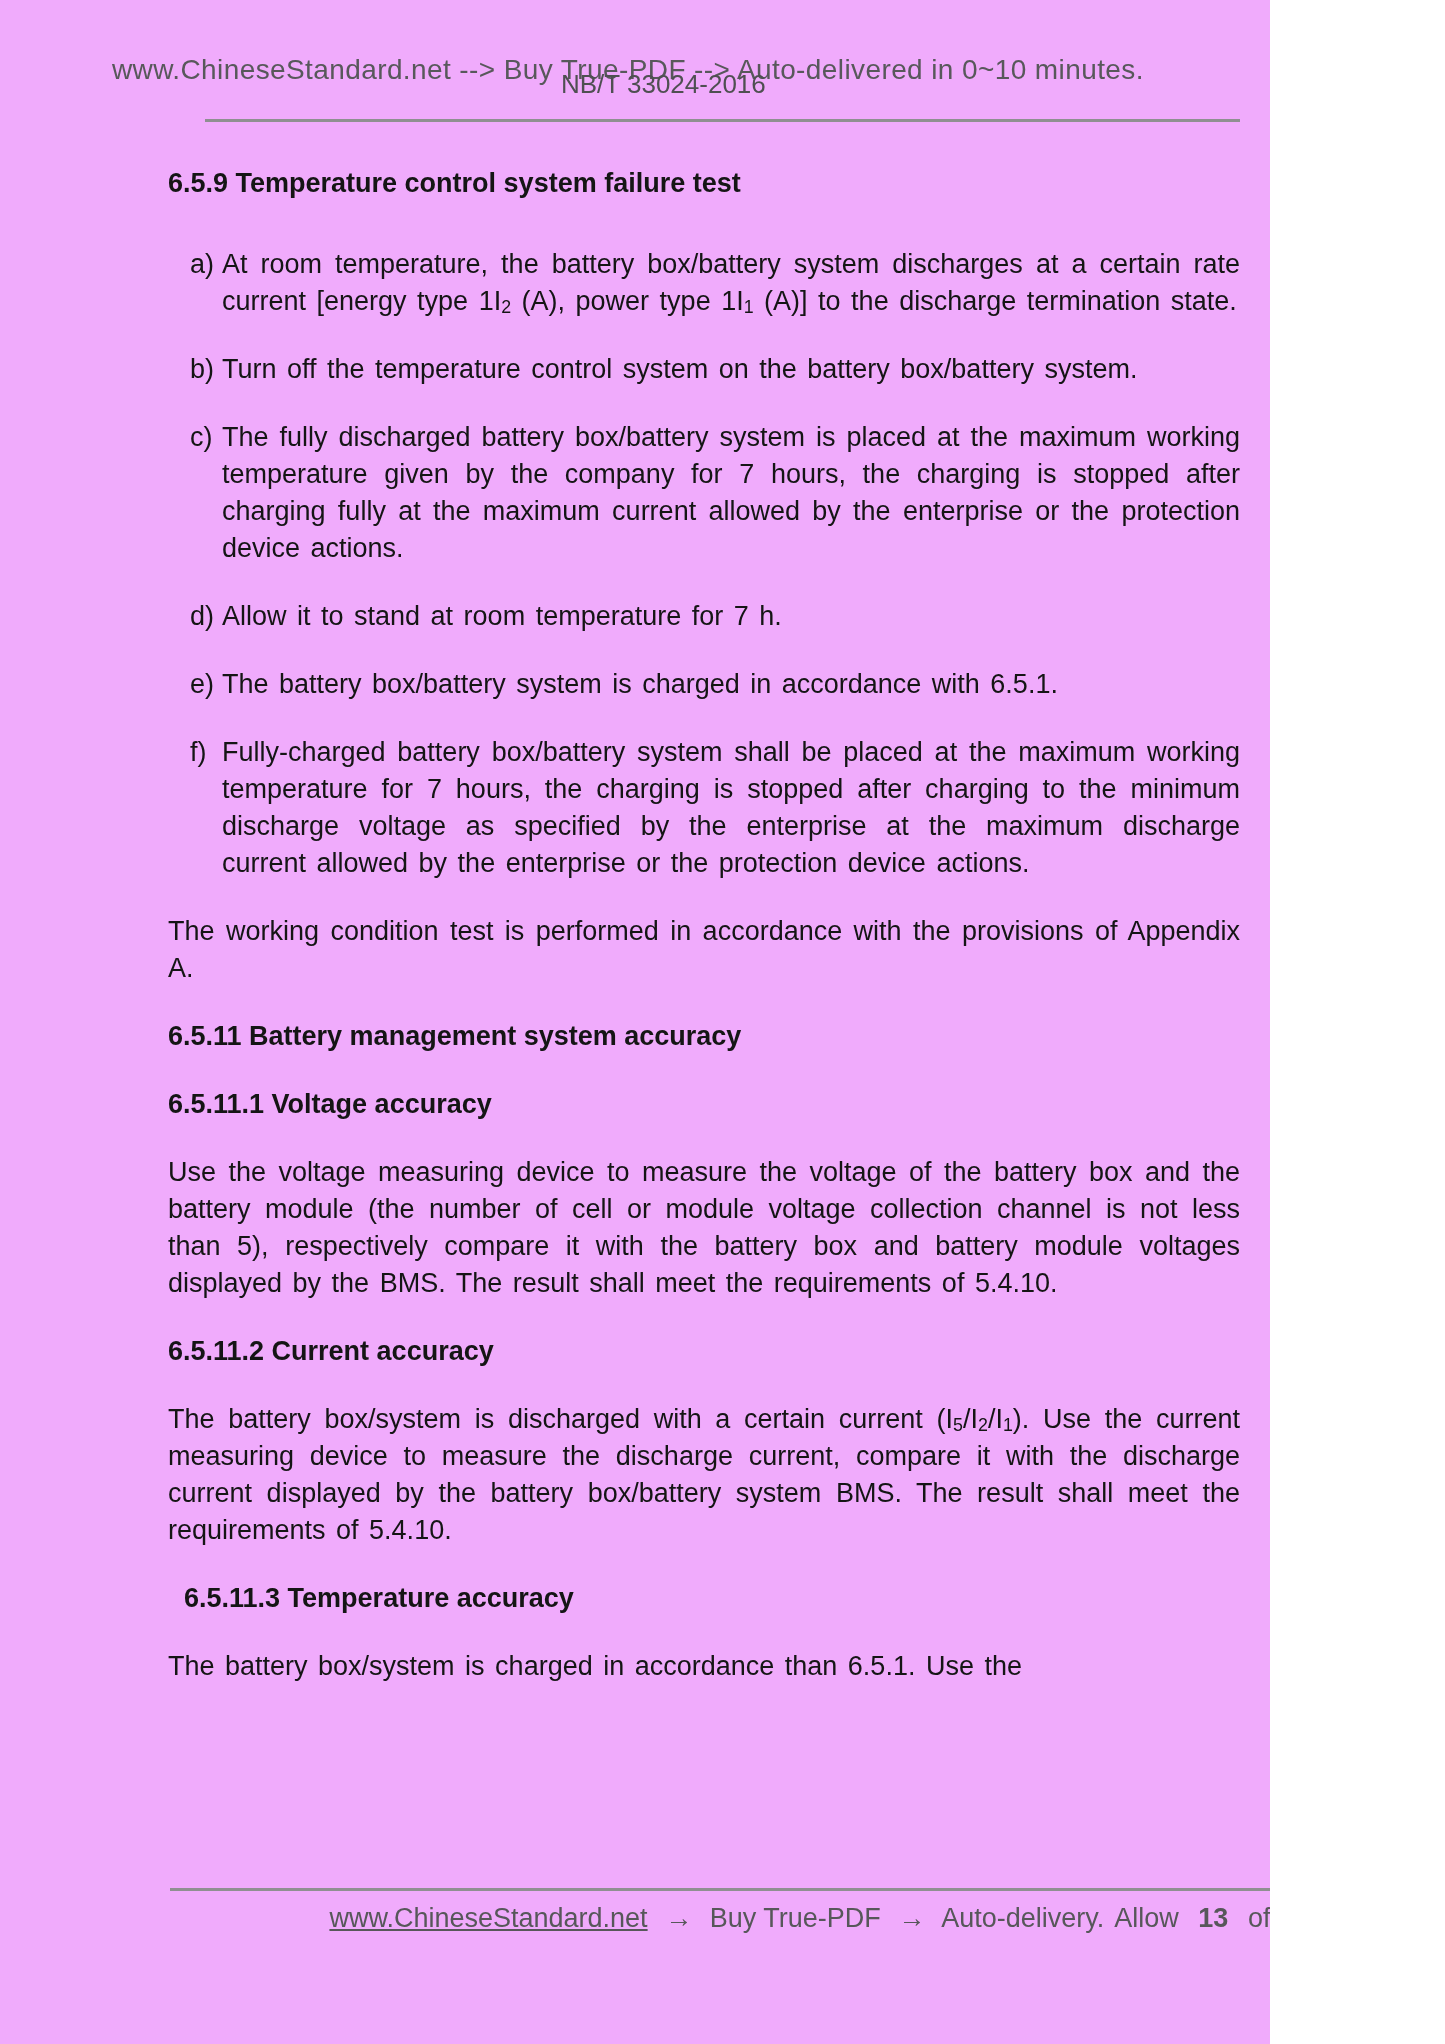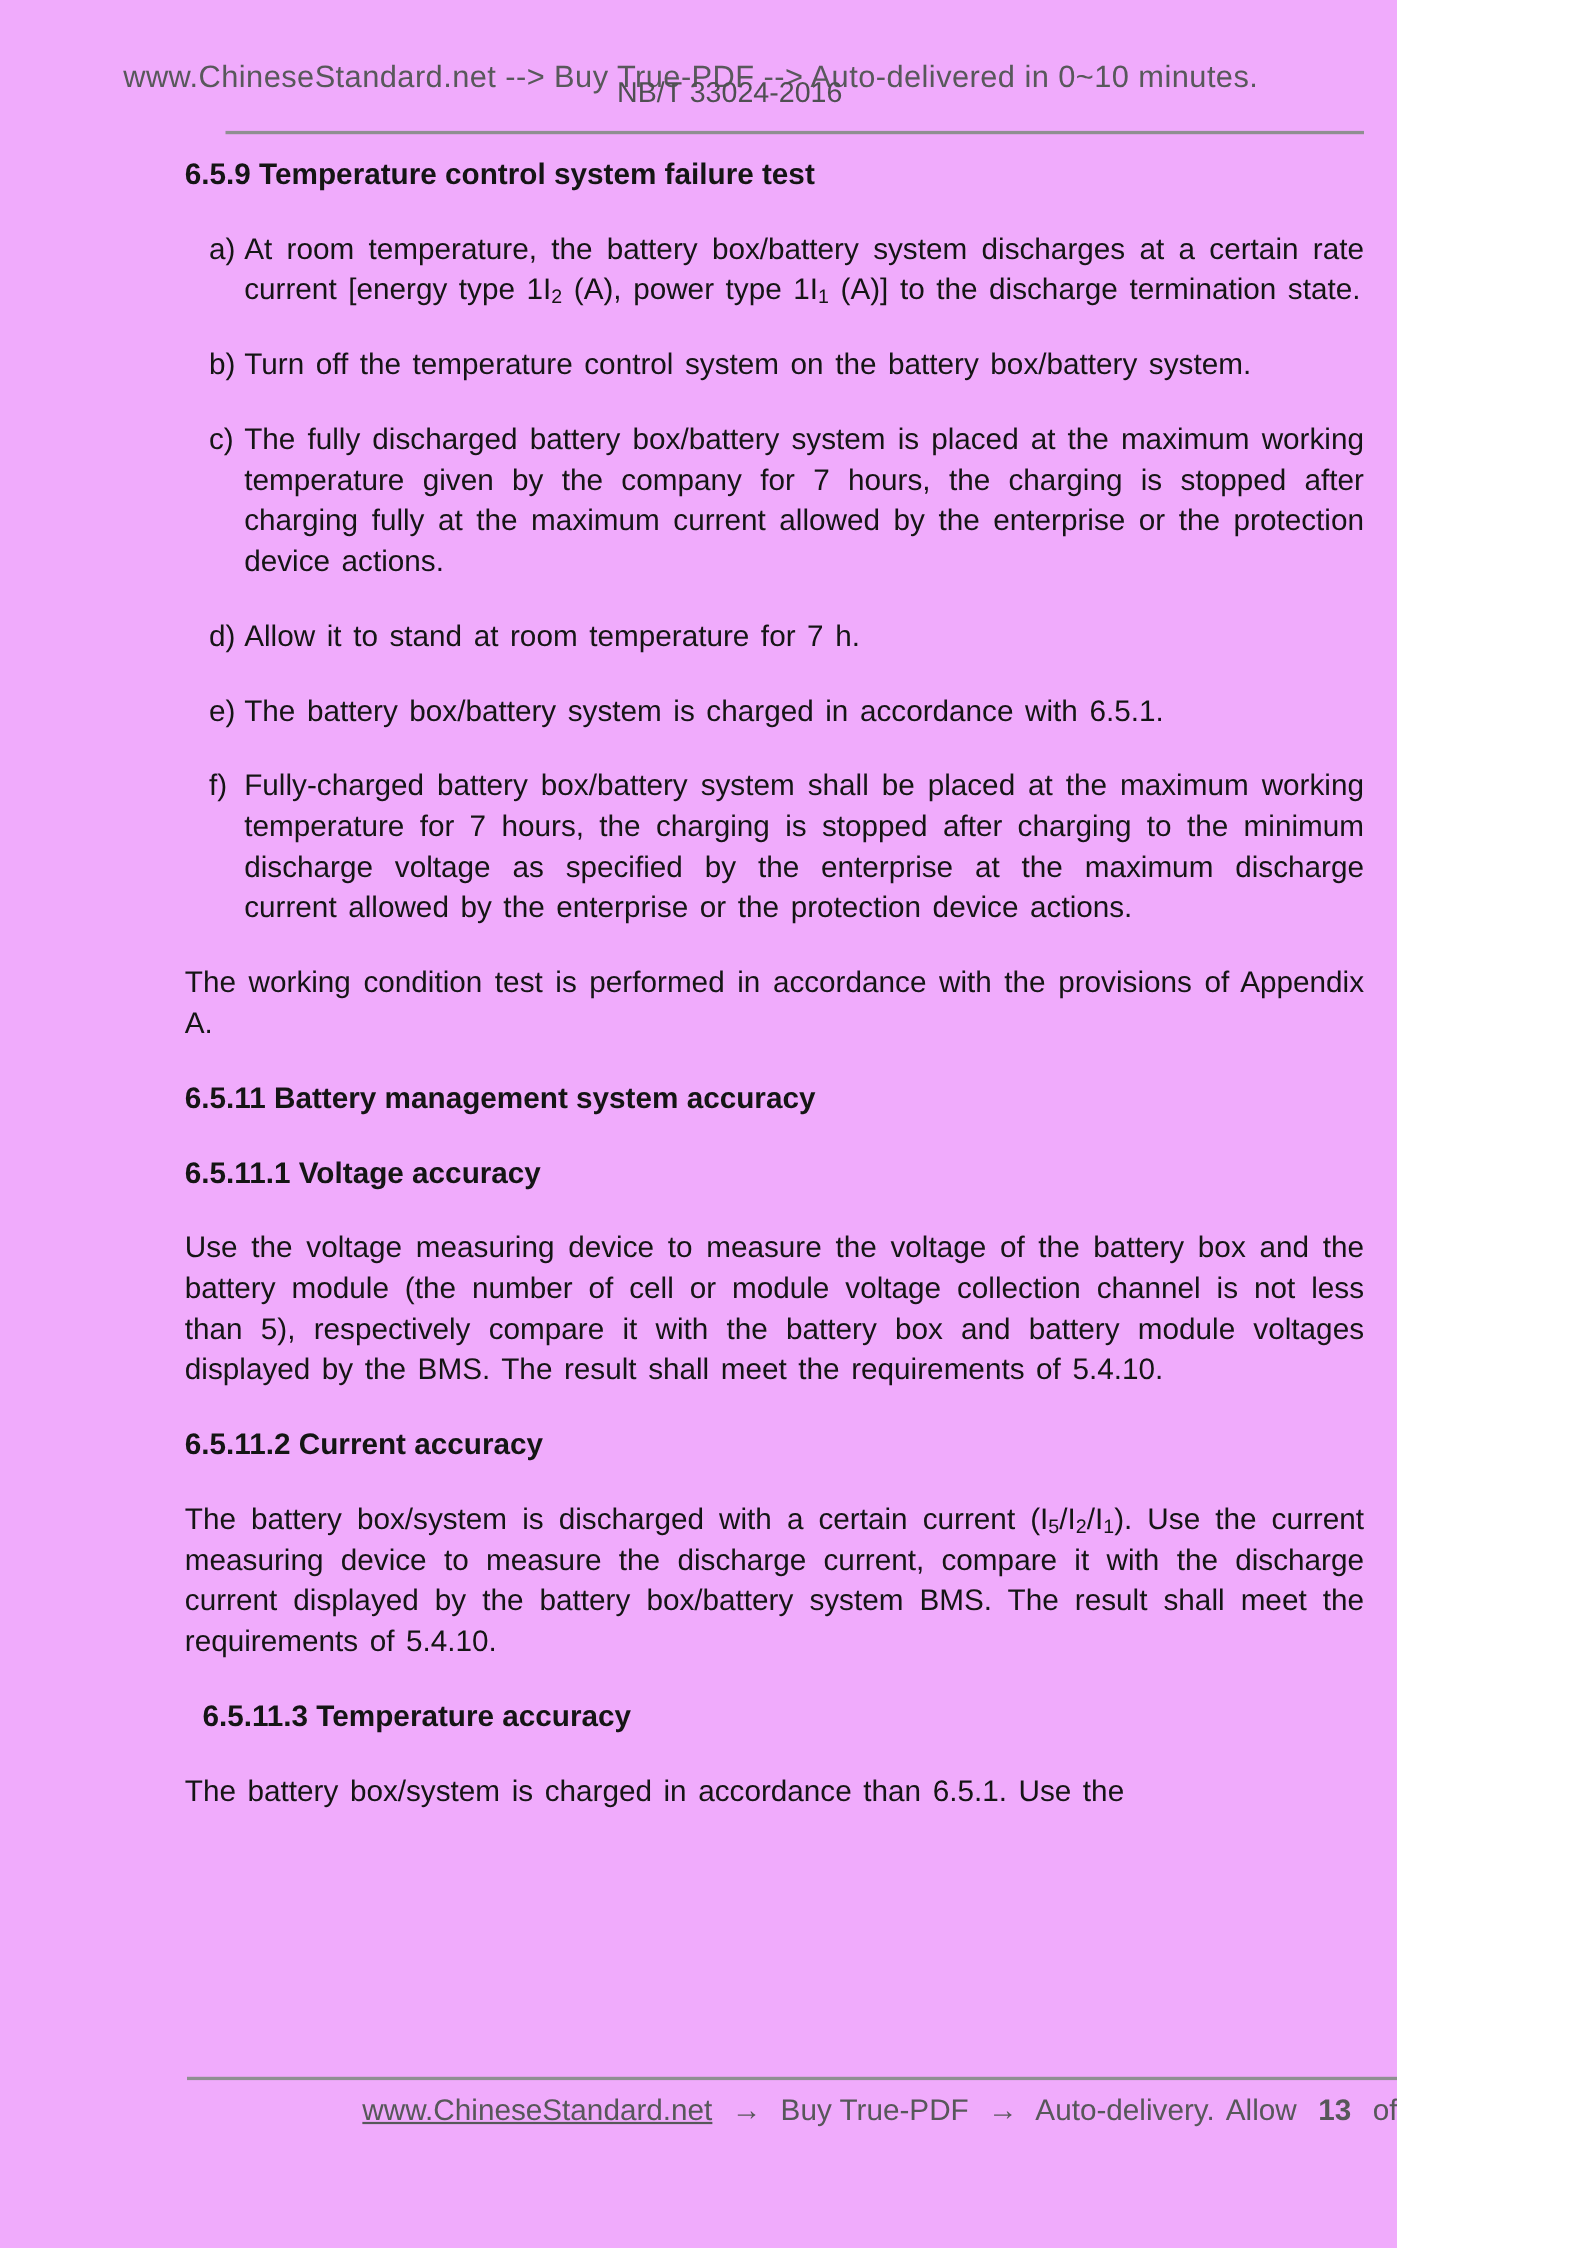--- a/index.html
+++ b/index.html
@@ -111,21 +111,21 @@
 
 <div class="page">
 
   <div class="header-watermark">www.ChineseStandard.net --&gt; Buy True-PDF --&gt; Auto-delivered in 0~10 minutes.</div>
 
   <div class="header-docnumber">NB/T 33024-2016</div>
 
   <div class="rule-top"></div>
 
   <main class="content">
-      <h2 class="blk heading" style="margin: 19px 0px;"><span>6.5.9 Temperature control system failure test</span></h2>
+      <h2 class="blk heading" style="margin: 44px 0px;"><span>6.5.9 Temperature control system failure test</span></h2>
       <div class="blk li" style="margin: 31px 0px;"><span class="li-label">a)</span><span>At room temperature, the battery box/battery system discharges at a certain rate current [energy type 1I</span><sub>2</sub><span> (A), power type 1I</span><sub>1</sub><span> (A)] to the discharge termination state.</span></div>
       <div class="blk li" style="margin: 31px 0px;"><span class="li-label">b)</span><span>Turn off the temperature control system on the battery box/battery system.</span></div>
       <div class="blk li" style="margin: 31px 0px;"><span class="li-label">c)</span><span>The fully discharged battery box/battery system is placed at the maximum working temperature given by the company for 7 hours, the charging is stopped after charging fully at the maximum current allowed by the enterprise or the protection device actions.</span></div>
       <div class="blk li" style="margin: 31px 0px;"><span class="li-label">d)</span><span>Allow it to stand at room temperature for 7 h.</span></div>
       <div class="blk li" style="margin: 31px 0px;"><span class="li-label">e)</span><span>The battery box/battery system is charged in accordance with 6.5.1.</span></div>
       <div class="blk li" style="margin: 31px 0px;"><span class="li-label">f)</span><span>Fully-charged battery box/battery system shall be placed at the maximum working temperature for 7 hours, the charging is stopped after charging to the minimum discharge voltage as specified by the enterprise at the maximum discharge current allowed by the enterprise or the protection device actions.</span></div>
       <p class="blk para" style="margin: 31px 0px;"><span>The working condition test is performed in accordance with the provisions of Appendix A.</span></p>
       <h2 class="blk heading" style="margin: 31px 0px;"><span>6.5.11 Battery management system accuracy</span></h2>
       <h2 class="blk heading" style="margin: 31px 0px;"><span>6.5.11.1 Voltage accuracy</span></h2>
       <p class="blk para" style="margin: 31px 0px;"><span>Use the voltage measuring device to measure the voltage of the battery box and the battery module (the number of cell or module voltage collection channel is not less than 5), respectively compare it with the battery box and battery module voltages displayed by the BMS. The result shall meet the requirements of 5.4.10.</span></p>

